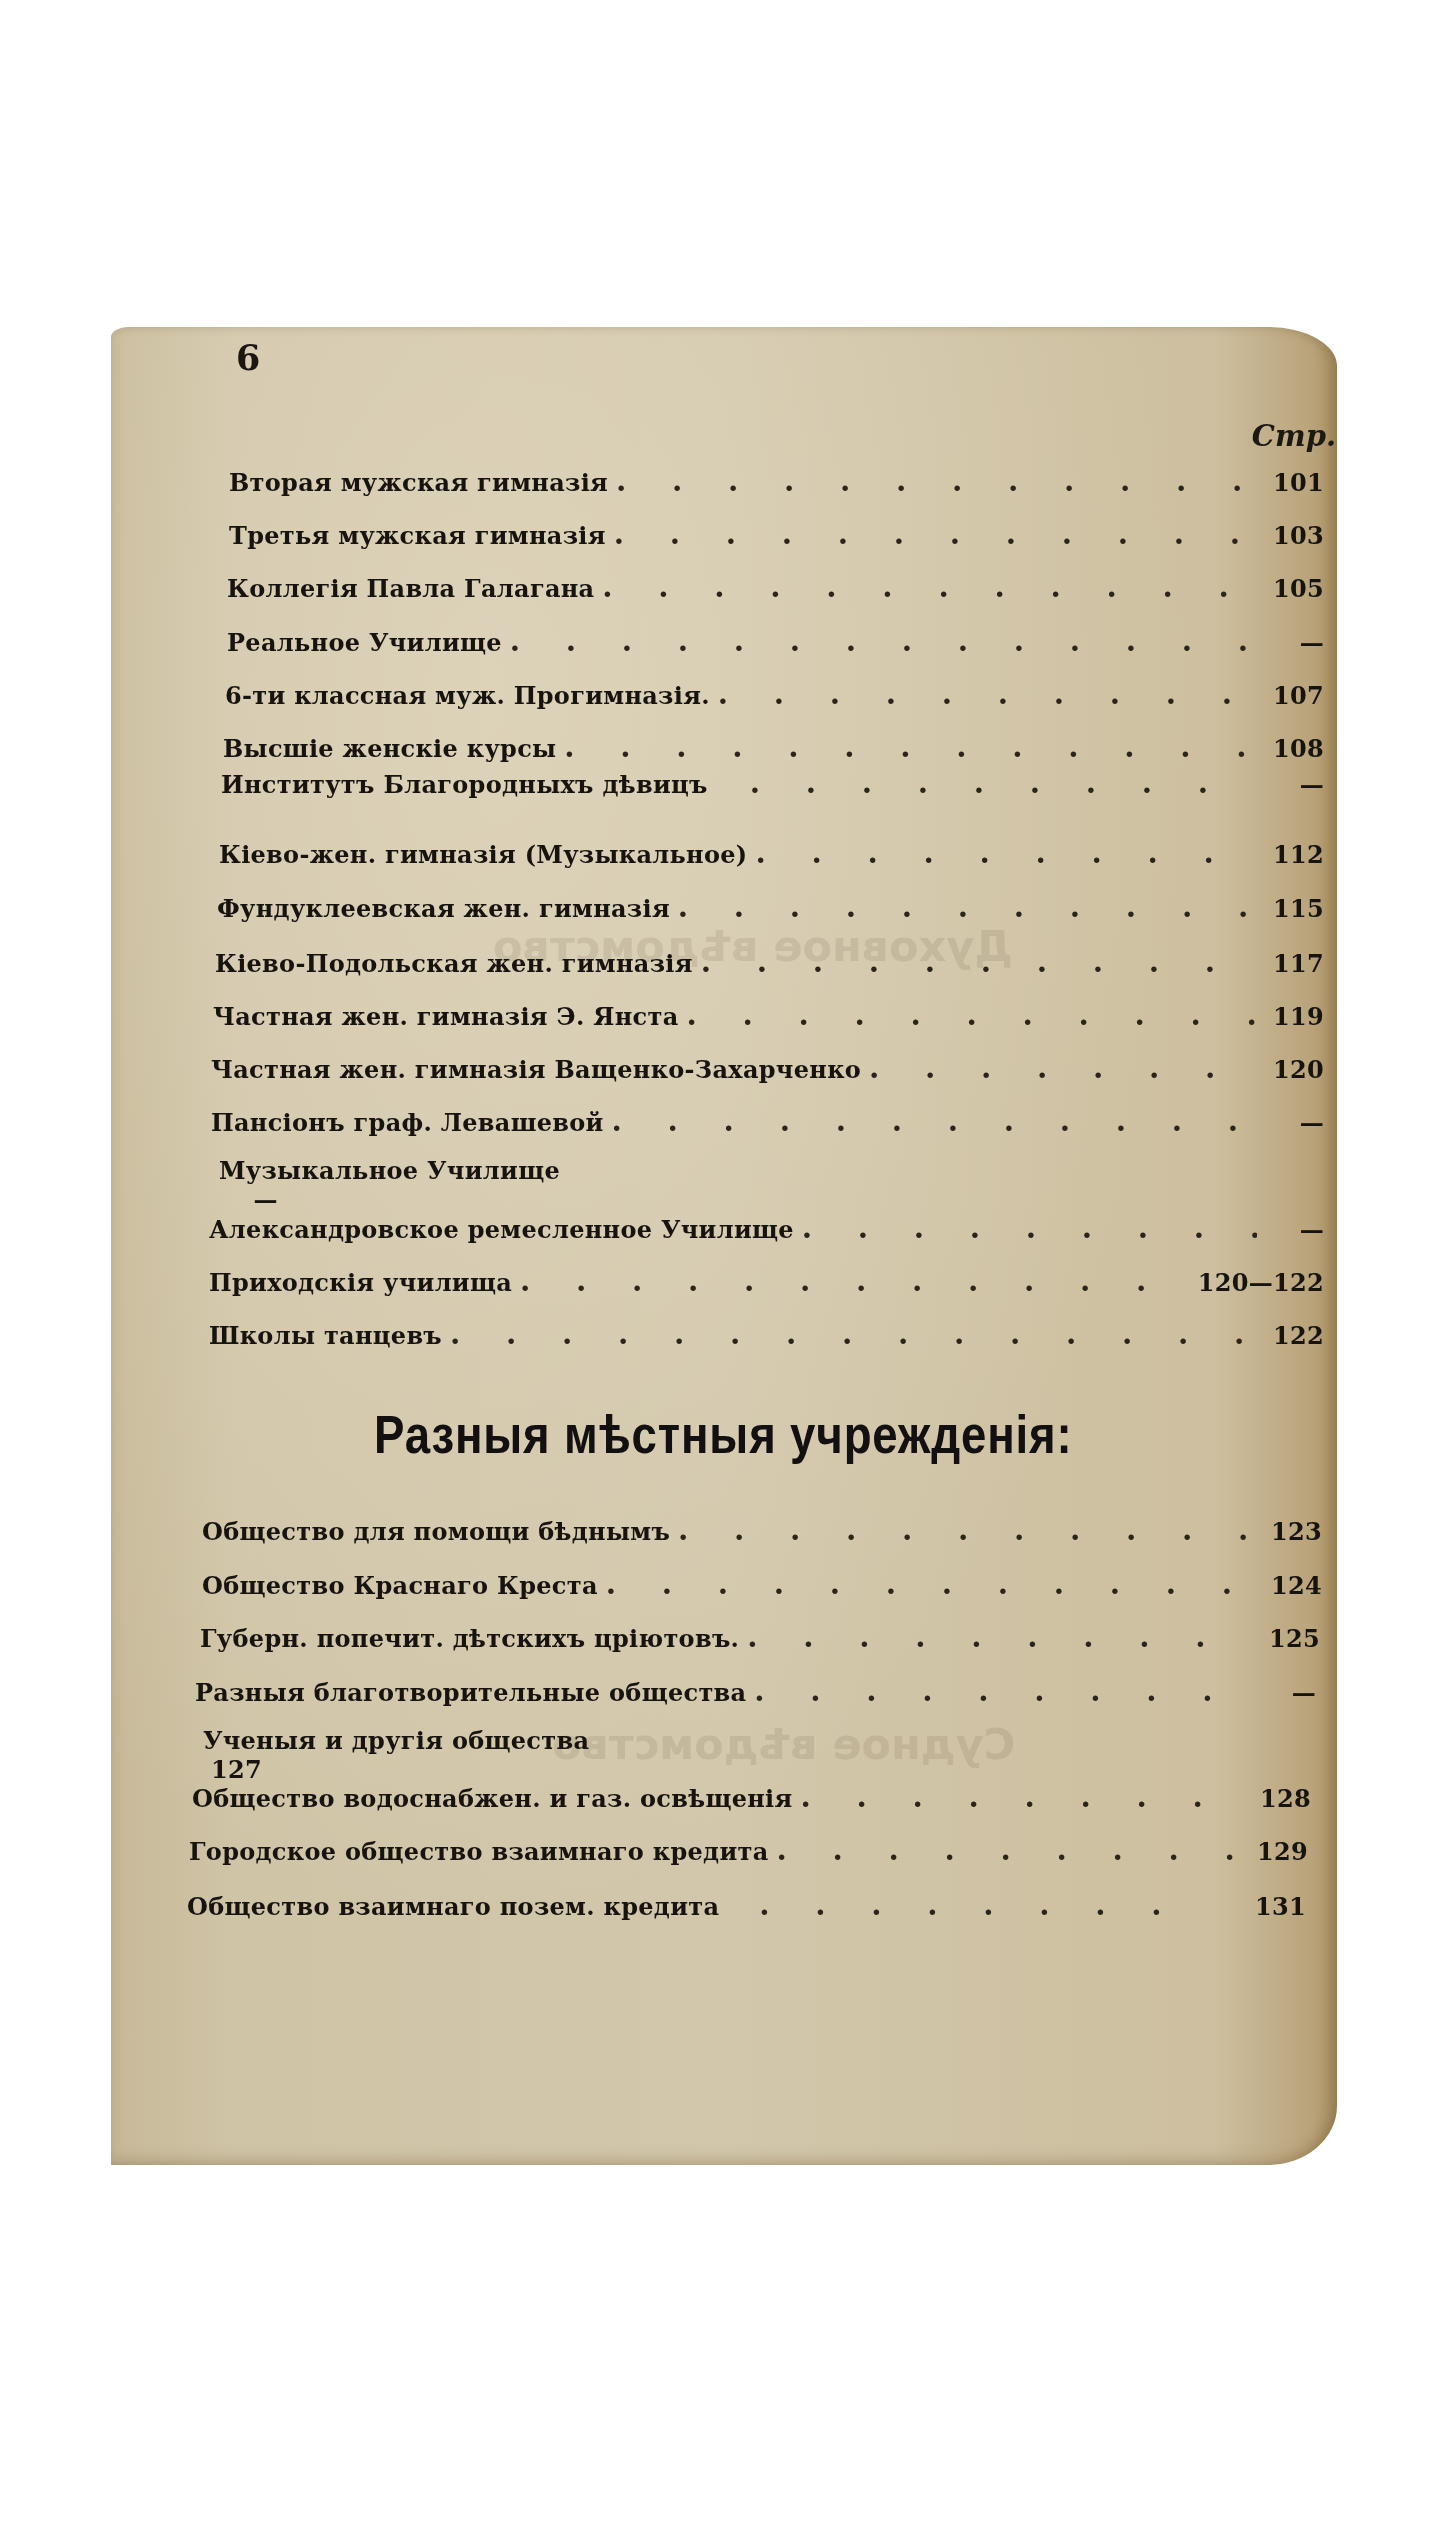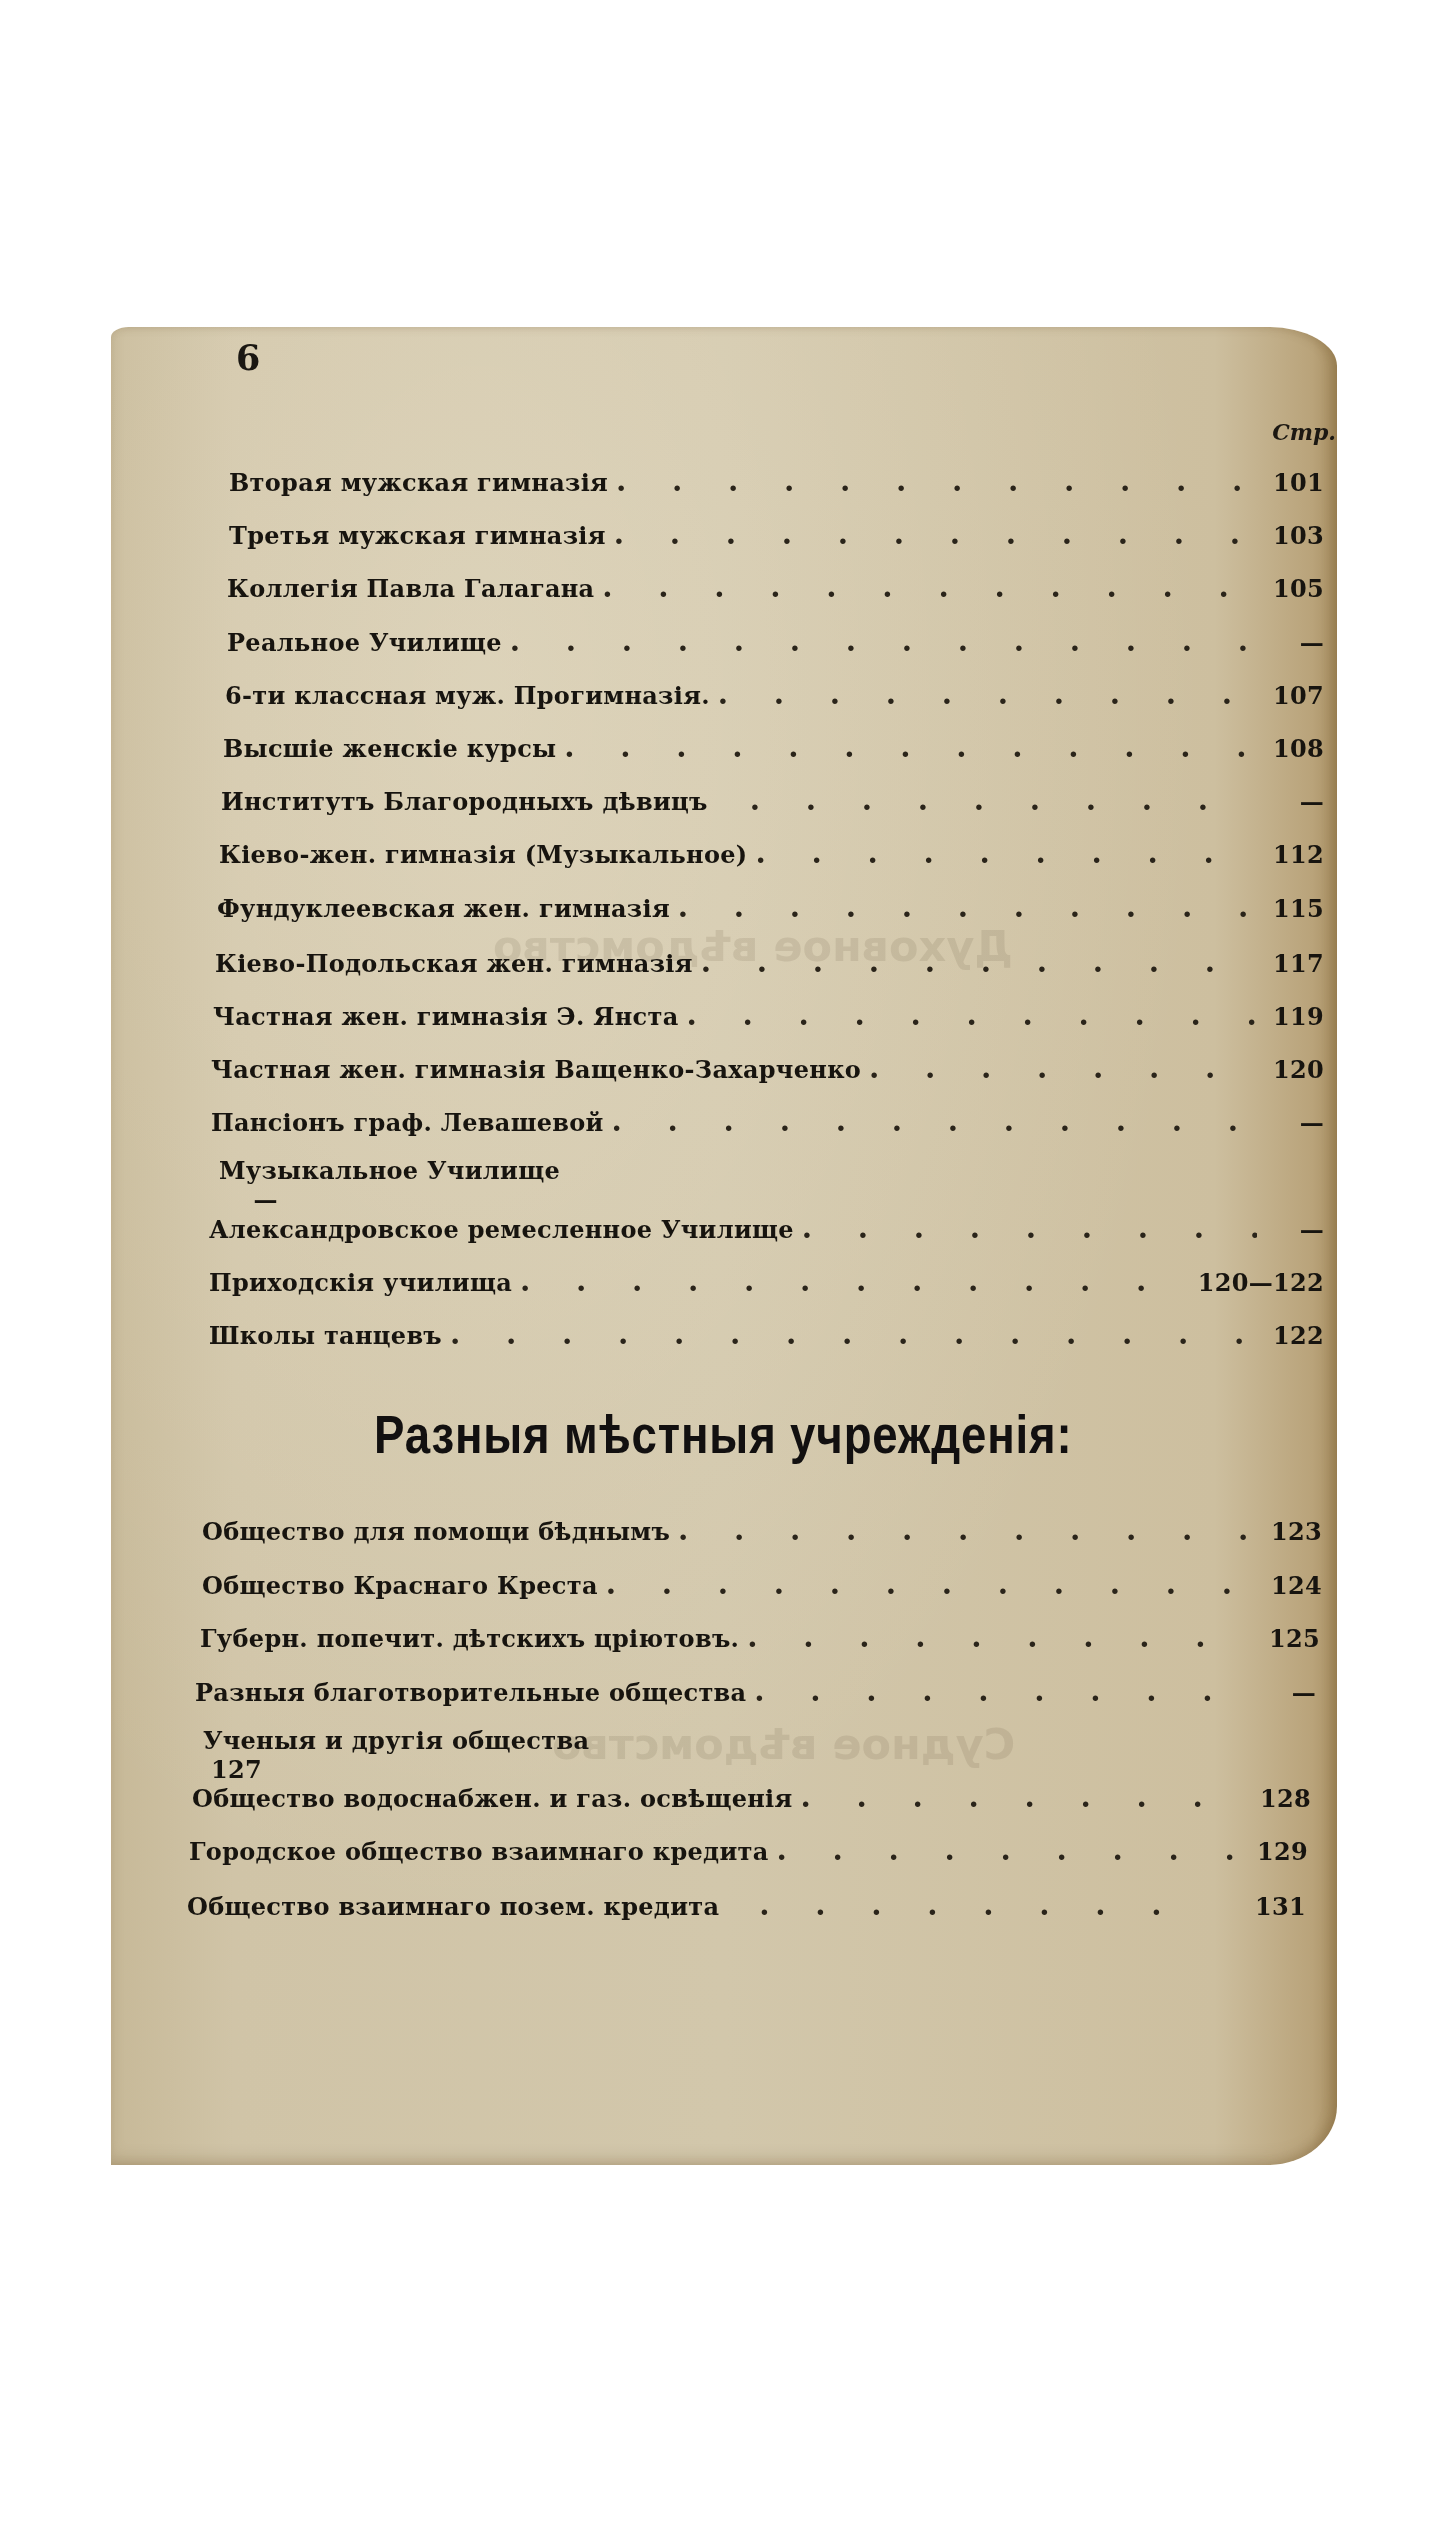--- a/index.html
+++ b/index.html
@@ -15,21 +15,21 @@
     border-bottom-right-radius: 69px 59px;
     border-top-left-radius: 17.7px 9.9px;
     box-shadow: inset -5.9px 0 9.9px rgba(110,85,40,0.25), inset 0 -7.9px 13.8px rgba(120,95,55,0.18);
   }
   .page-number {
     position: absolute; left: 236px; top: 337px;
     font-family: "DejaVu Serif", serif; font-weight: bold; font-size: 35px; color: #1a1712;
   }
   .col-header {
     position: absolute; right: 113px; top: 419px;
-    font-family: "DejaVu Serif", serif; font-style: italic; font-weight: bold; font-size: 22px; color: #1c1812;
+    font-family: "DejaVu Serif", serif; font-style: italic; font-weight: bold; font-size: 29px; color: #1c1812;
   }
   .toc { position: absolute; left: 0; top: 0; width: 1449px; }
   .row {
     position: absolute;
     height: 47px;
     display: flex; align-items: baseline;
     font-family: "DejaVu Serif", serif; font-weight: bold;
     font-size: 24px; color: #17140f; letter-spacing: 0.3px;
     white-space: nowrap;
   }
@@ -88,21 +88,21 @@
   <div class="row" style="left:225px;top:676px;width:1099px;">
     <span class="label">6-ти классная муж. Прогимназія.</span>
     <span class="leader"></span>
     <span class="page-ref">107</span>
   </div>
   <div class="row" style="left:223px;top:729px;width:1101px;">
     <span class="label">Высшіе женскіе курсы</span>
     <span class="leader"></span>
     <span class="page-ref">108</span>
   </div>
-  <div class="row" style="left:221px;top:782px;width:1103px;gap:34px;">
+  <div class="row" style="left:221px;top:765px;width:1103px;gap:34px;">
     <span class="label">Институтъ Благородныхъ дѣвицъ</span>
     <span class="leader"></span>
     <span class="page-ref">—</span>
   </div>
   <div class="row" style="left:219px;top:835px;width:1105px;">
     <span class="label">Кіево-жен. гимназія (Музыкальное)</span>
     <span class="leader"></span>
     <span class="page-ref">112</span>
   </div>
   <div class="row" style="left:217px;top:889px;width:1107px;">

